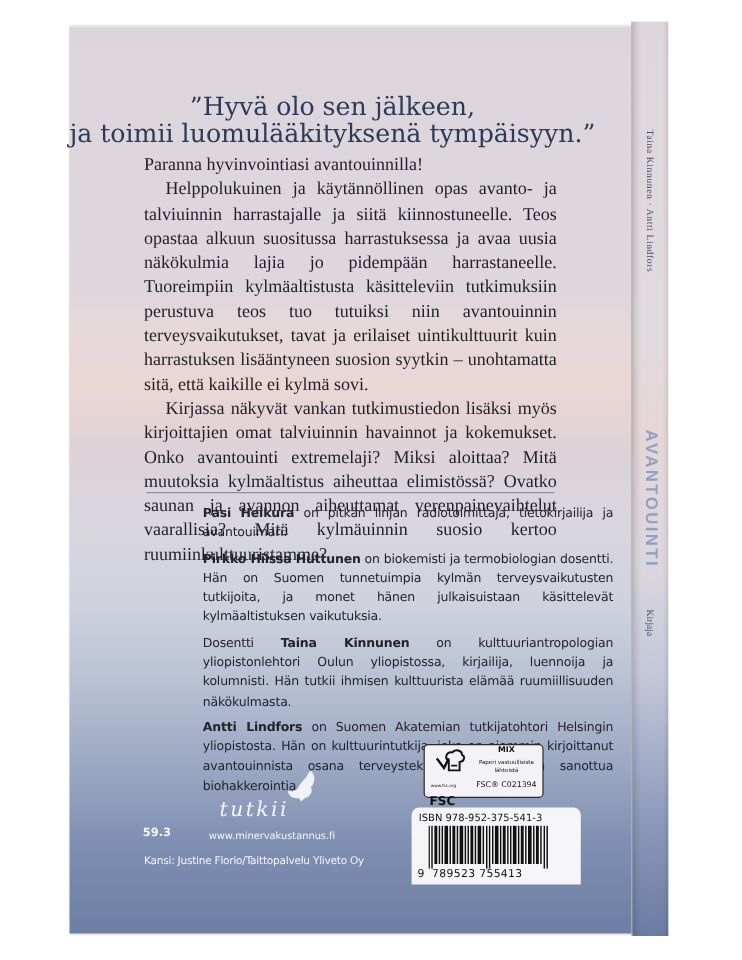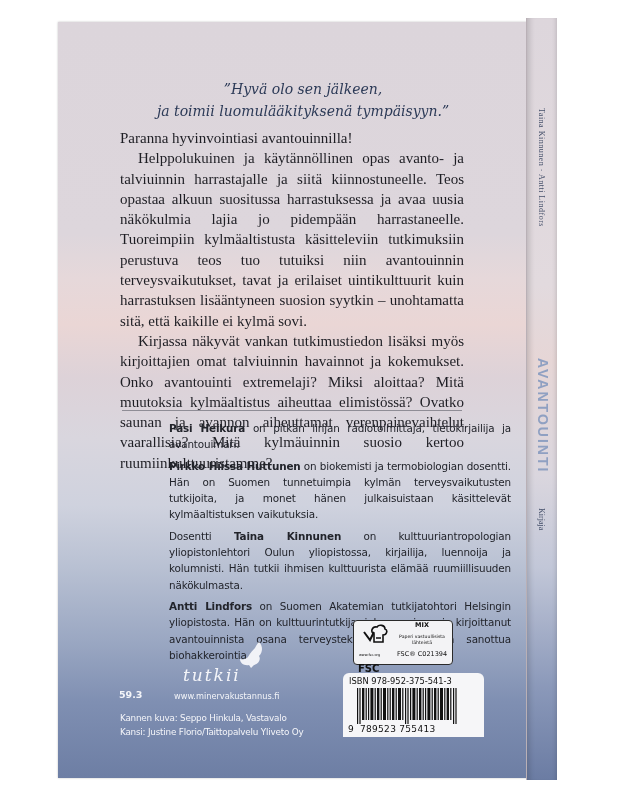--- a/index.html
+++ b/index.html
@@ -30,22 +30,22 @@
   }
   .spine-title {
     position:absolute; left:-2px; top:250px; writing-mode:vertical-rl;
     font-family:"Liberation Sans", sans-serif; font-size:14px; font-weight:bold; color:#8fa0c2; letter-spacing:2px;
   }
   .spine-sub {
     position:absolute; left:0; top:400px; writing-mode:vertical-rl;
     font-family:"Liberation Serif", serif; font-size:8px; color:#45506a;
   }
   .quote {
-    position:absolute; left:68px; top:78px; width:470px; text-align:center;
-    font-family:"DejaVu Serif", serif; font-style:italic; font-size:14px; line-height:22px;
+    position:absolute; left:42px; top:78px; width:470px; text-align:center;
+    font-family:"DejaVu Serif", serif; font-size:21px; line-height:22px;
     color:#2c3a57;
   }
   .body {
     position:absolute; left:120px; top:128px; width:344px;
     font-family:"Liberation Serif", serif; font-size:15px; line-height:20.3px; color:#1e1e24;
     text-align:justify;
   }
   .body p { margin:0; }
   .body p.indent { text-indent:18px; }
   .rule {
@@ -123,21 +123,20 @@
 <div class="logo-bird">
   <svg width="30" height="30" viewBox="0 0 30 30">
     <path d="M22 2 C26 6 26 12 22 16 C24 19 22 24 17 25 L14 28 L12 25 C7 26 3 23 3 19 C6 20 9 19 11 17 C13 13 16 10 18 8 C19 6 20 4 22 2 Z" fill="#f1f2f7"></path>
   </svg>
 </div>
 <div class="logo-text">tutkii</div>
 <div class="class-num">59.3</div>
 <div class="website">www.minervakustannus.fi</div>
 
 <div class="credits">
-  <div>Kannen kuva: Seppo Hinkula, Vastavalo</div>
   <div>Kansi: Justine Florio/Taittopalvelu Yliveto Oy</div>
 </div>
 
 <div class="fsc">
   <div class="fsc-logo">
     <svg width="30" height="22" viewBox="0 0 30 22">
       <path d="M4 8 L10 16 L14 8" stroke="#111" stroke-width="2" fill="none"></path>
       <path d="M14 18 L14 10 C10 8 12 2 17 3 C19 0 25 1 25 5 C28 6 27 11 23 11 L23 18 Z" stroke="#111" stroke-width="1.6" fill="none"></path>
       <path d="M16 14 L21 14" stroke="#111" stroke-width="1.5"></path>
     </svg>

